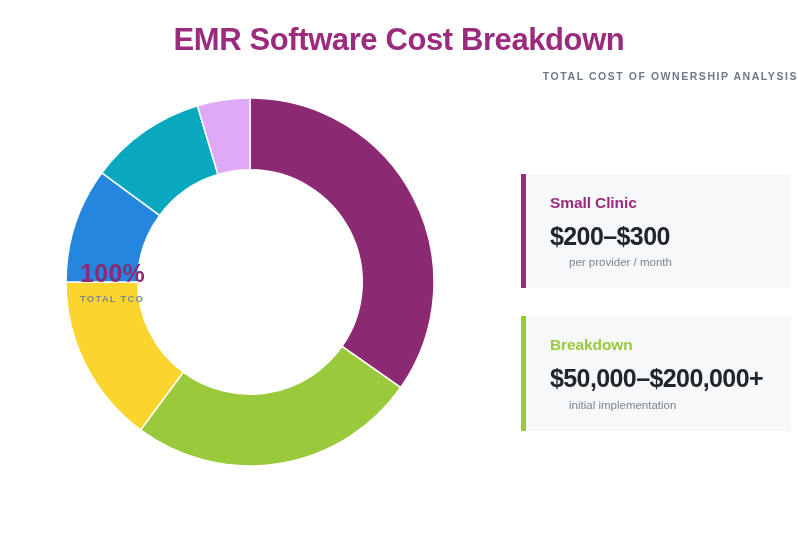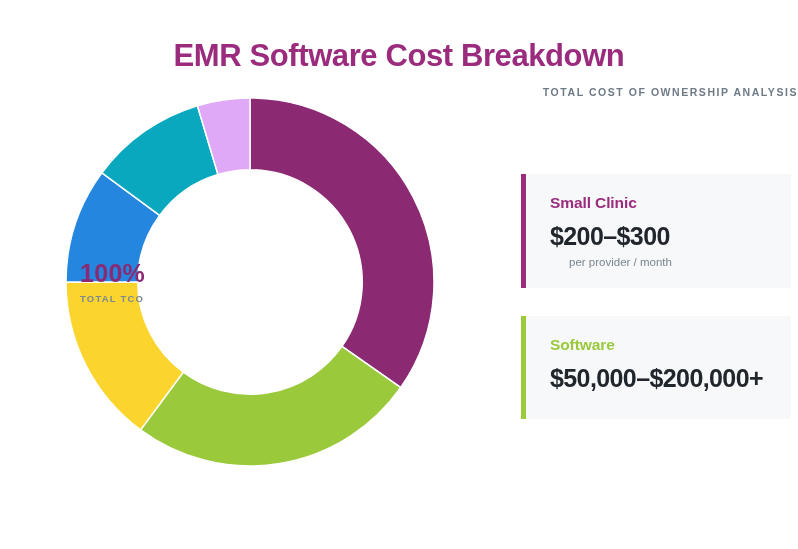--- a/index.html
+++ b/index.html
@@ -5,21 +5,21 @@
   html,body{margin:0;padding:0;}
   body{
     width:798px;height:549px;
     background:#ffffff;
     font-family:"Liberation Sans", sans-serif;
     overflow:hidden;
     position:relative;
   }
   .header{
     text-align:center;
-    padding-top:38px;
+    padding-top:22px;
   }
   .title{
     font-size:31px;
     font-weight:bold;
     color:#9B2B7D;
     letter-spacing:-0.4px;
     margin:0;
     line-height:1.15;
   }
   .subtitle{
@@ -129,16 +129,17 @@
 
 </div>
 
 <div class="cards" id="cards">
     <div class="card" style="border-left-color: rgb(155, 43, 125);">
       <div class="card-title" style="color: rgb(155, 43, 125);">Small Clinic</div>
       <div class="card-value">$200–$300</div>
       <div class="card-note">per provider / month</div>
     </div>
     <div class="card" style="border-left-color: rgb(155, 201, 60);">
-      <div class="card-title" style="color: rgb(155, 201, 60);">Software</div>
+      <div class="card-title" style="color: rgb(155, 201, 60);">Breakdown</div>
       <div class="card-value">$50,000–$200,000+</div>
+      <div class="card-note">initial implementation</div>
     </div>
   </div>
 
 </body></html>

